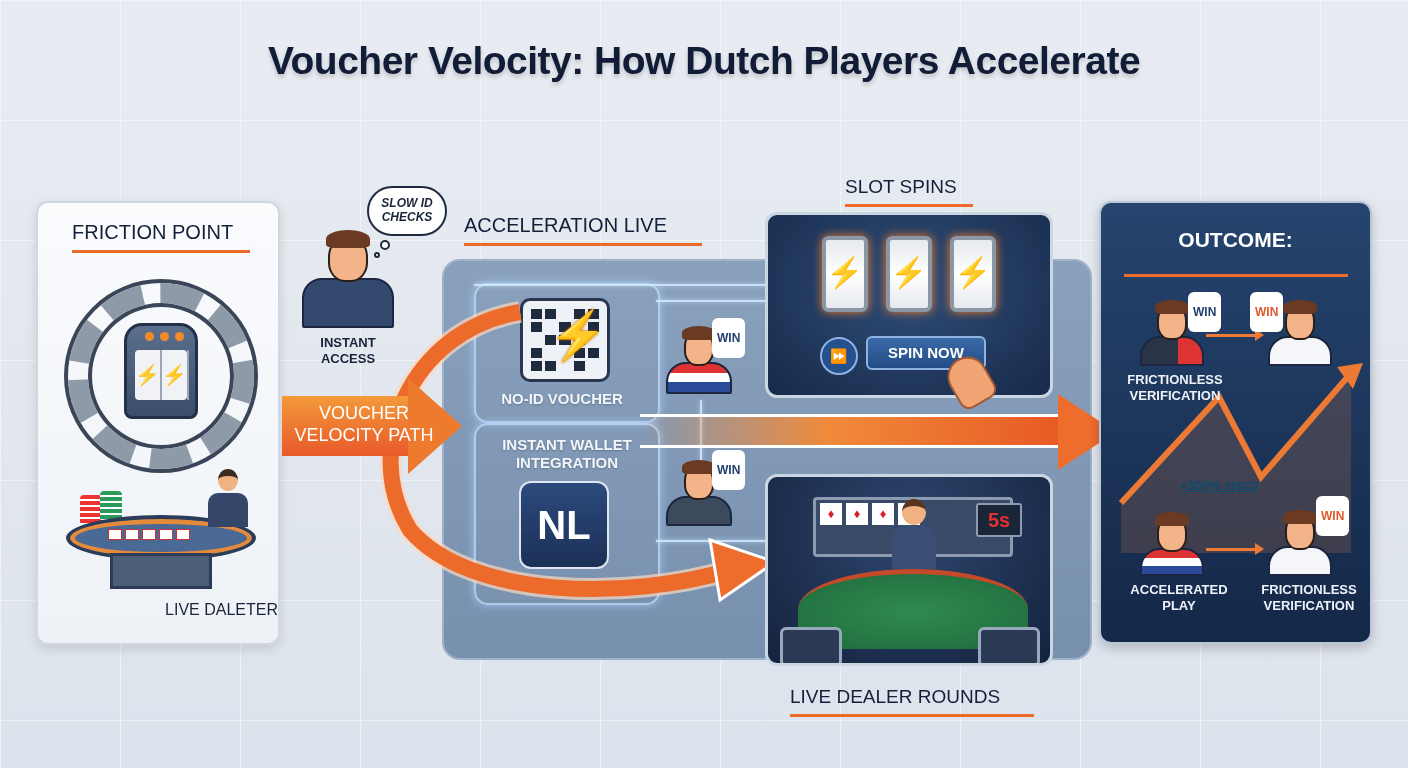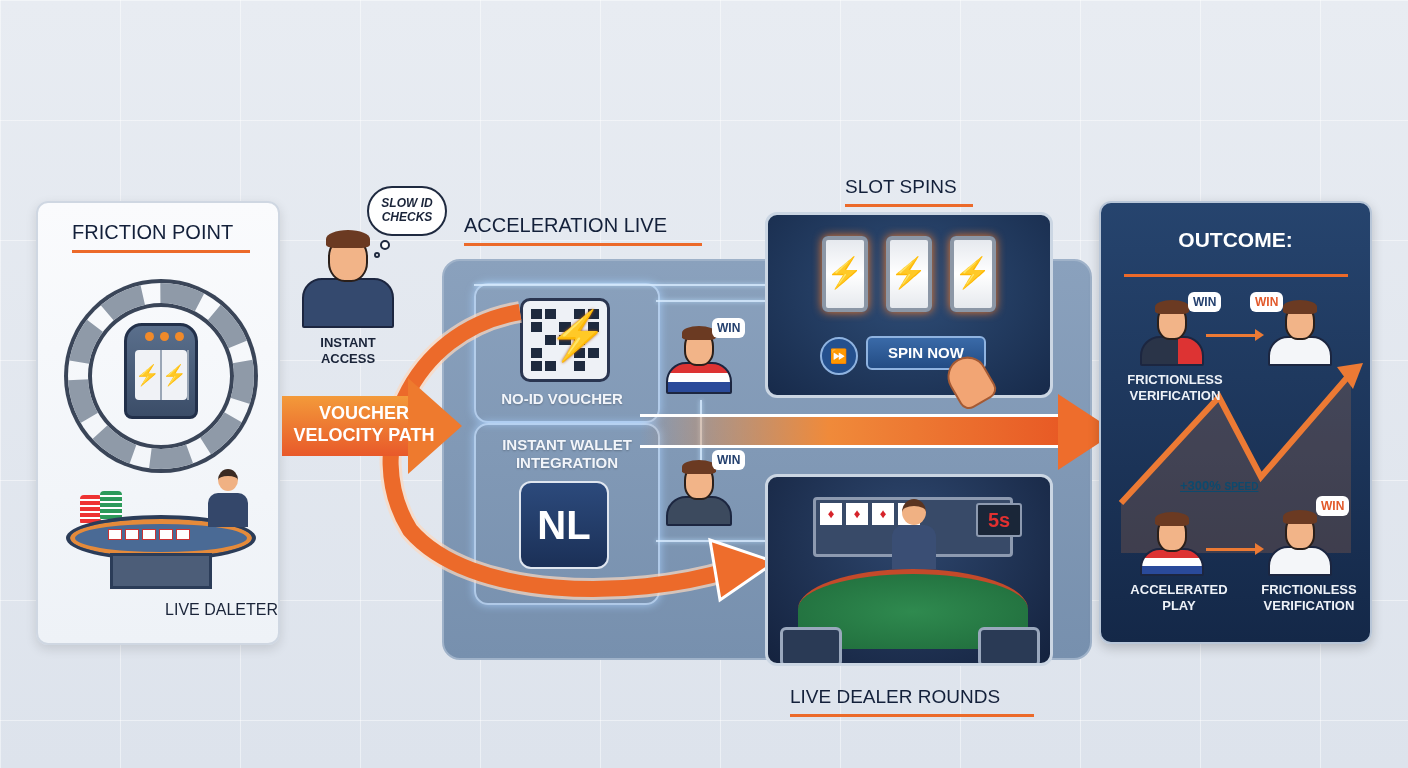--- a/index.html
+++ b/index.html
@@ -80,38 +80,38 @@
   }
   .avatar .face { position: absolute; border-radius: 45% 45% 42% 42%; background: #f2b488; border: 2px solid #2a1f1a; }
   .avatar .hair { position: absolute; background: #6b3a22; border-radius: 50% 50% 20% 20%; }
   .avatar .torso { position: absolute; border-radius: 20px 20px 2px 2px; border: 2px solid #1c2640; }
   .person-label { position: absolute; text-align: center; font-weight: 700; font-size: 13px; line-height: 16px; color: #1a2439; }
 
   
   .velocity-arrow { position: absolute; left: 282px; top: 378px; width: 180px; height: 96px; }
   .velocity-arrow .shaft { position: absolute; left: 0; top: 18px; width: 128px; height: 60px; background: linear-gradient(180deg, #f39a3a, #e8592a); }
   .velocity-arrow .head { position: absolute; left: 126px; top: 0; width: 0; height: 0; border-top: 48px solid transparent; border-bottom: 48px solid transparent; border-left: 54px solid #ee7a2e; }
-  .velocity-arrow .label { position: absolute; left: 2px; top: 24px; width: 160px; text-align: center; font-weight: 700; font-size: 18px; line-height: 22px; color: #fff; }
+  .velocity-arrow .label { position: absolute; left: 2px; top: 24px; width: 160px; text-align: center; font-weight: 400; font-size: 18px; line-height: 22px; color: #fff; }
 
   
   .zone-heading { position: absolute; left: 464px; top: 214px; font-size: 20px; width: 238px; }
   .zone {
     position: absolute; left: 442px; top: 259px; width: 650px; height: 401px;
     background: linear-gradient(180deg, #8aa1bd, #7790ae); border-radius: 18px;
     border: 2px solid #9fb2c9;
   }
   .zone-inner { position: absolute; left: 474px; top: 283px; width: 186px; height: 140px; border: 2px solid rgba(200,225,255,0.7); border-radius: 14px; box-shadow: 0 0 10px rgba(170,210,255,0.8); }
   .zone-inner.b { top: 423px; height: 182px; }
   .qr-box { position: absolute; left: 520px; top: 298px; width: 90px; height: 84px; background: #eef1f6; border-radius: 10px; border: 3px solid #2a3550; display: grid; grid-template-columns: repeat(5, 1fr); gap: 3px; padding: 8px; }
   .qr-box i { background: #1e2a3e; display: block; }
   .qr-box i.w { background: transparent; }
   .bolt { position: absolute; left: 548px; top: 304px; font-size: 48px; color: #f2a21d; text-shadow: 0 0 3px #b55a10; line-height: 64px; }
   .zone-label { position: absolute; font-weight: 700; color: #f2f5fa; text-align: center; font-size: 15px; line-height: 18px; text-shadow: 0 1px 2px rgba(0,0,0,0.25); }
   .nl-tile { position: absolute; left: 519px; top: 481px; width: 90px; height: 88px; background: linear-gradient(180deg, #2c4a7c, #1b3057); border-radius: 12px; border: 2px solid #dfe6f0; color: #fff; font-weight: 700; font-size: 40px; text-align: center; line-height: 84px; }
-  .win-bubble { position: absolute; background: #fff; border-radius: 6px; font-weight: 700; font-size: 12px; color: #24406e; padding: 3px 5px; }
+  .win-bubble { position: absolute; background: #fff; border-radius: 6px; font-weight: 700; font-size: 12px; color: #24406e; padding: 13px 5px; }
   .win-bubble.orange { color: #e2592a; }
   .flow-line { position: absolute; background: rgba(215,235,255,0.85); box-shadow: 0 0 4px rgba(190,225,255,0.9); }
 
   
   .mid-arrow { position: absolute; left: 640px; top: 398px; width: 480px; height: 70px; }
   .mid-arrow .shaft { position: absolute; left: 0; top: 16px; width: 420px; height: 34px; background: linear-gradient(90deg, rgba(233,120,60,0) 0%, #f08a3a 45%, #e85a25 100%); border-top: 3px solid #fff; border-bottom: 3px solid #fff; }
   .mid-arrow .head { position: absolute; left: 418px; top: -4px; width: 0; height: 0; border-top: 38px solid transparent; border-bottom: 38px solid transparent; border-left: 58px solid #ee6d2c; }
   .curve-arrow { position: absolute; left: 370px; top: 300px; width: 420px; height: 330px; }
 
   
@@ -144,20 +144,21 @@
   .speed-label small { font-size: 10px; }
   .small-arrow { position: absolute; height: 3px; background: #ec7a34; }
   .small-arrow::after { content: ""; position: absolute; right: -4px; top: -5px; border-top: 6px solid transparent; border-bottom: 6px solid transparent; border-left: 9px solid #ec7a34; }
 </style>
 </head>
 <body>
 
 <div class="grid-bg"></div>
 
 <div class="title">
+  <div>Voucher Velocity: How Dutch Players Accelerate</div>
 </div>
 
 <div class="panel-left">
   <div class="section-heading">FRICTION POINT</div>
   <div class="chain-ring"></div>
   <div class="slot-mini">
     <div class="dots">
         <i></i>
         <i></i>
         <i></i>

